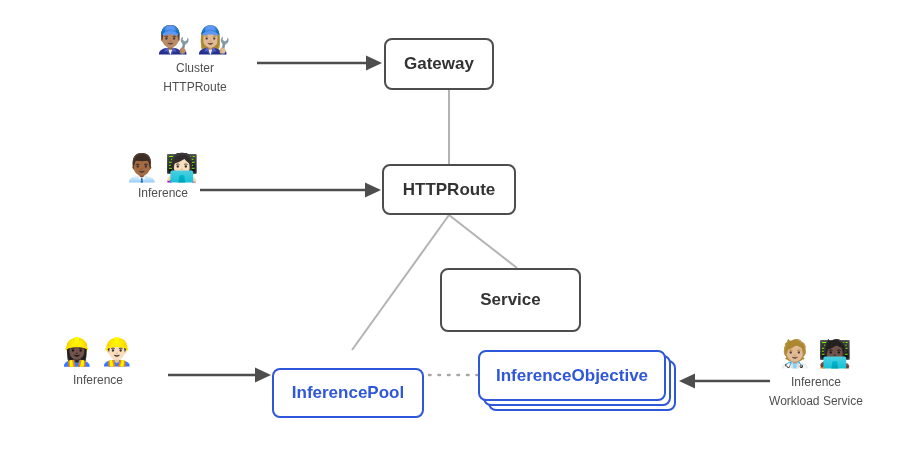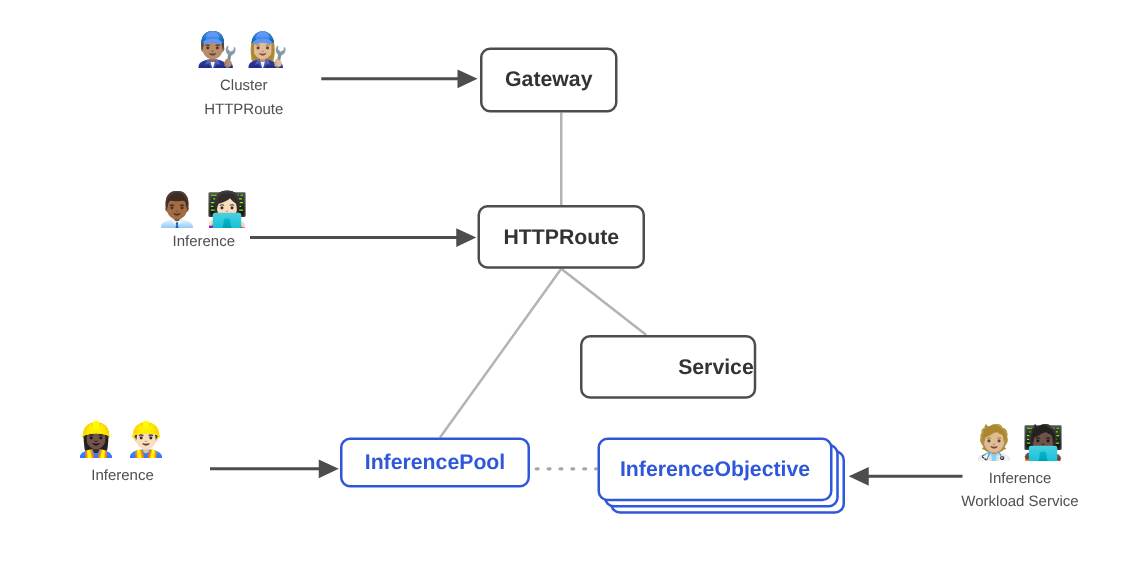--- a/index.html
+++ b/index.html
@@ -21,22 +21,22 @@
     font-weight:bold; font-size:17px; color:var(--node-text-dark,#333);
     box-sizing:border-box;
   }
   .node.blue { border-color:var(--node-blue,#2f57d9); color:var(--node-blue,#2f57d9); }
   .stack-layer {
     position:absolute; background:#fff; border:2.5px solid var(--node-blue,#2f57d9);
     border-radius:8px; box-sizing:border-box;
   }
   #node-gateway        { left:384px; top:38px;  width:110px; height:52px; }
   #node-httproute      { left:382px; top:164px; width:134px; height:51px; }
-  #node-service        { left:464px; top:268px; width:141px; height:51px;justify-content:flex-end; }
-  #node-inferencepool  { left:272px; top:350px; width:152px; height:40px;text-align:right; }
+  #node-service        { left:440px; top:268px; width:141px; height:64px; }
+  #node-inferencepool  { left:272px; top:368px; width:152px; height:50px;text-align:right; }
   #objective-stack     { position:absolute; left:478px; top:350px; width:200px; height:62px; z-index:2; }
   #objective-back2     { left:10px; top:10px; width:188px; height:51px; }
   #objective-back1     { left:5px;  top:5px;  width:188px; height:51px; }
   #node-inferenceobjective { left:478px; top:350px; width:188px; height:51px; }
 
   .actor { position:absolute; z-index:3; width:174px; text-align:center; }
   .actor .icons { font-size:27px; line-height:32px; letter-spacing:2px; white-space:nowrap; }
   .actor .icons span { margin:0 2px; }
   .actor .line { font-size:12px; line-height:19px; color:var(--actor-text,#4f4f4f); }
   .actor .line.first { margin-top:3px; }

